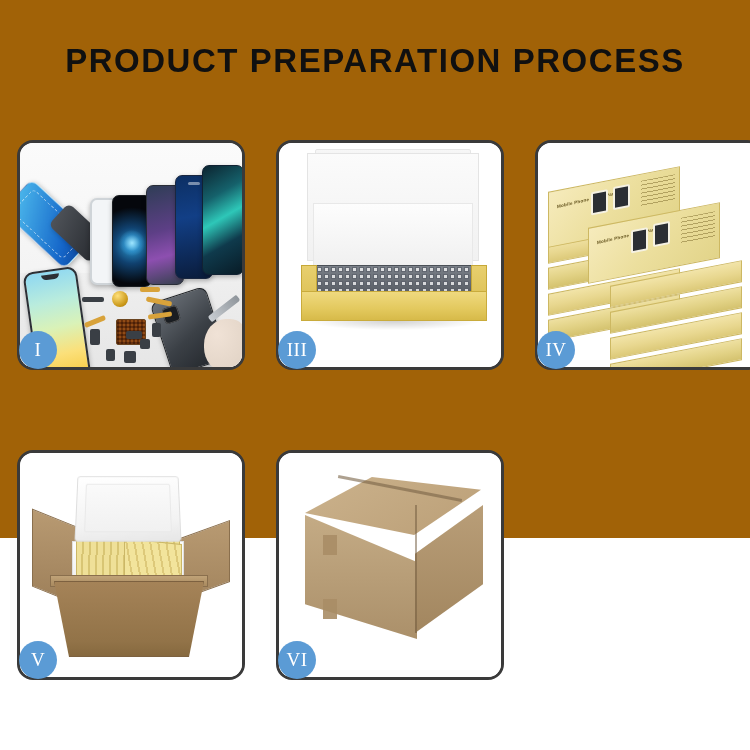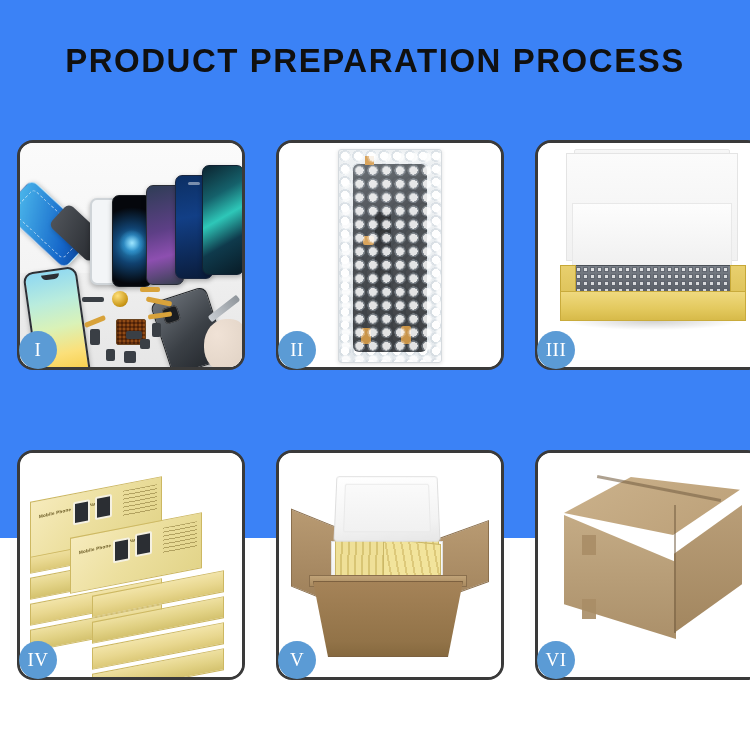--- a/index.html
+++ b/index.html
@@ -2,21 +2,21 @@
 <html><head>
 <meta charset="utf-8">
 <style>
   * { margin:0; padding:0; box-sizing:border-box; }
   html,body { width:750px; height:750px; }
   body {
     background:#ffffff;
     font-family:"Liberation Sans","DejaVu Sans",sans-serif;
     overflow:hidden;
   }
-  .page { position:relative; width:750px; height:538px; background:#3b82f6; }
+  .page { position:relative; width:750px; height:538px; background:#a16207; }
 
   
   .header { position:absolute; top:0; left:0; width:750px; text-align:center; }
   .title {
     margin-top:42px;
     font-size:34px;
     font-weight:600;
     letter-spacing:1.6px;
     color:#101010;
     font-family:"Liberation Sans","DejaVu Sans",sans-serif;
@@ -405,33 +405,20 @@
         <div class="flex" style="left:126px;top:156px;width:26px;height:5px;transform:rotate(12deg);"></div>
         <div class="flex" style="left:120px;top:144px;width:20px;height:5px;"></div>
         <div class="flex" style="left:64px;top:176px;width:22px;height:5px;transform:rotate(-22deg);"></div>
         <div class="flex" style="left:128px;top:170px;width:24px;height:5px;transform:rotate(-8deg);"></div>
         <div class="tweezer"></div>
         <div class="hand"></div>
       </div>
       <div class="badge">I</div>
     </div>
 
-    <div class="panel">
-      <div class="panel-inner p2">
-        <div class="bag">
-          <div class="bag-item"></div>
-          <div class="bag-tape1"></div>
-          <div class="bag-tape2"></div>
-          <div class="bag-tape3"></div>
-          <div class="bag-tape4"></div>
-          <div class="bag-bubbles"></div>
-        </div>
-      </div>
-      <div class="badge">II</div>
-    </div>
 
     <div class="panel">
       <div class="panel-inner p3">
         <div class="b3-lidtop"></div>
         <div class="b3-lid"></div>
         <div class="b3-foam"></div>
         <div class="b3-wrap"></div>
         <div class="b3-left"></div>
         <div class="b3-right"></div>
         <div class="b3-front"></div>

